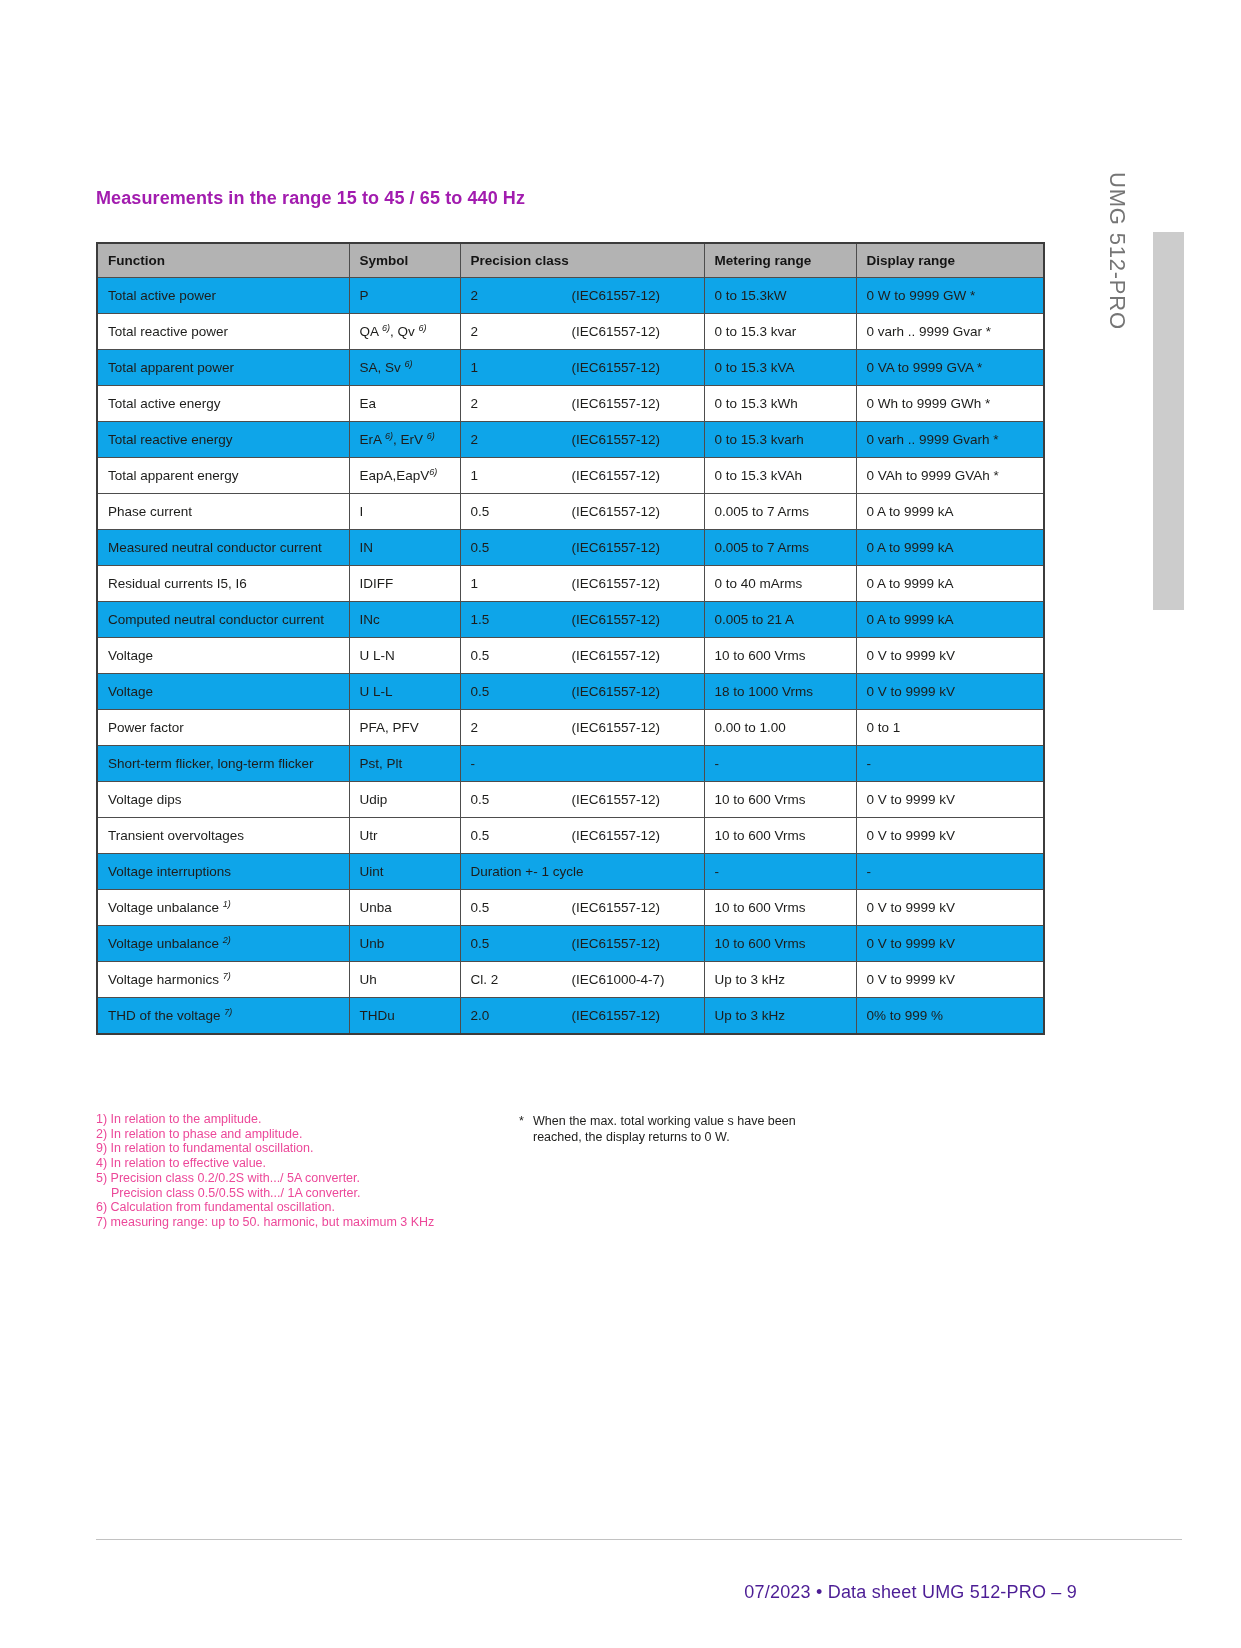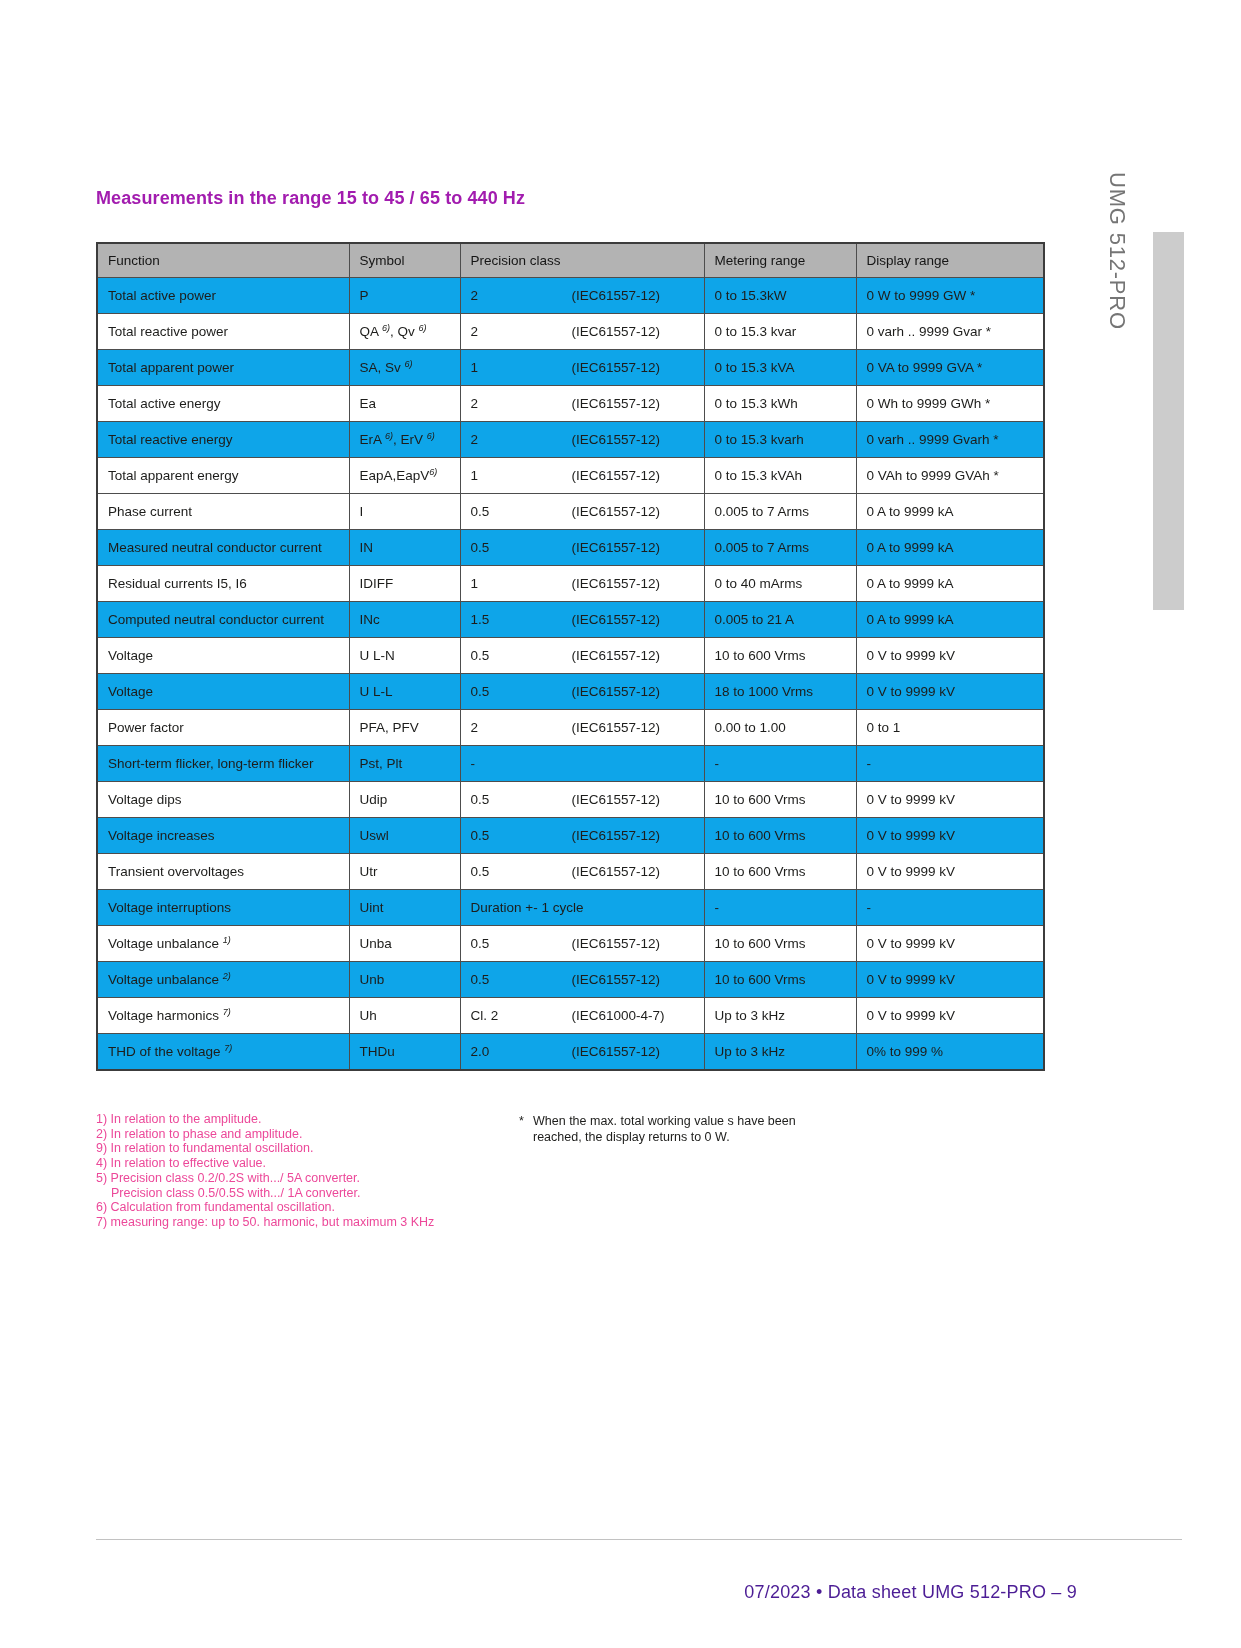--- a/index.html
+++ b/index.html
@@ -9,21 +9,21 @@
   .title{position:absolute;left:96px;top:188px;margin:0;font-size:18px;
          font-weight:bold;color:#a21caf;letter-spacing:0.1px;}
 
   .meas-table{position:absolute;left:96px;top:242px;width:947px;
               border-collapse:collapse;table-layout:fixed;font-size:13.5px;
               border:2px solid #3c3c3c;}
   .meas-table th,.meas-table td{border:1px solid #4d4d4d;text-align:left;
               vertical-align:middle;padding:0 4px 0 10px;overflow:hidden;
               white-space:nowrap;}
   .meas-table thead th{background:#b3b3b3;height:33px;font-size:13.5px;
-              font-weight:normal;color:#151515;margin-left:34px;}
+              font-weight:bold;color:#151515;margin-left:34px;}
   .meas-table tbody td{height:35px;background:#ffffff;}
   .meas-table tr.shade td{background:#0ea5e9;}
   .meas-table sup{font-style:italic;font-size:9px;line-height:0;}
   .prec-class{display:inline-block;min-width:101px;}
 
   .footnotes{position:absolute;left:96px;top:1112px;font-size:12.5px;
              line-height:14.7px;color:#ec4899;}
   .fn-line.indent{padding-left:15px;}
 
   .note{position:absolute;left:519px;top:1114px;width:292px;font-size:12.5px;
@@ -165,27 +165,20 @@
           <td>-</td>
           <td>-</td>
         </tr>
         <tr>
           <td>Voltage dips</td>
           <td>Udip</td>
           <td><span class="prec-class">0.5</span><span>(IEC61557-12)</span></td>
           <td>10 to 600 Vrms</td>
           <td>0 V to 9999 kV</td>
         </tr>
-        <tr class="shade">
-          <td>Voltage increases</td>
-          <td>Uswl</td>
-          <td><span class="prec-class">0.5</span><span>(IEC61557-12)</span></td>
-          <td>10 to 600 Vrms</td>
-          <td>0 V to 9999 kV</td>
-        </tr>
         <tr>
           <td>Transient overvoltages</td>
           <td>Utr</td>
           <td><span class="prec-class">0.5</span><span>(IEC61557-12)</span></td>
           <td>10 to 600 Vrms</td>
           <td>0 V to 9999 kV</td>
         </tr>
         <tr class="shade">
           <td>Voltage interruptions</td>
           <td>Uint</td>

